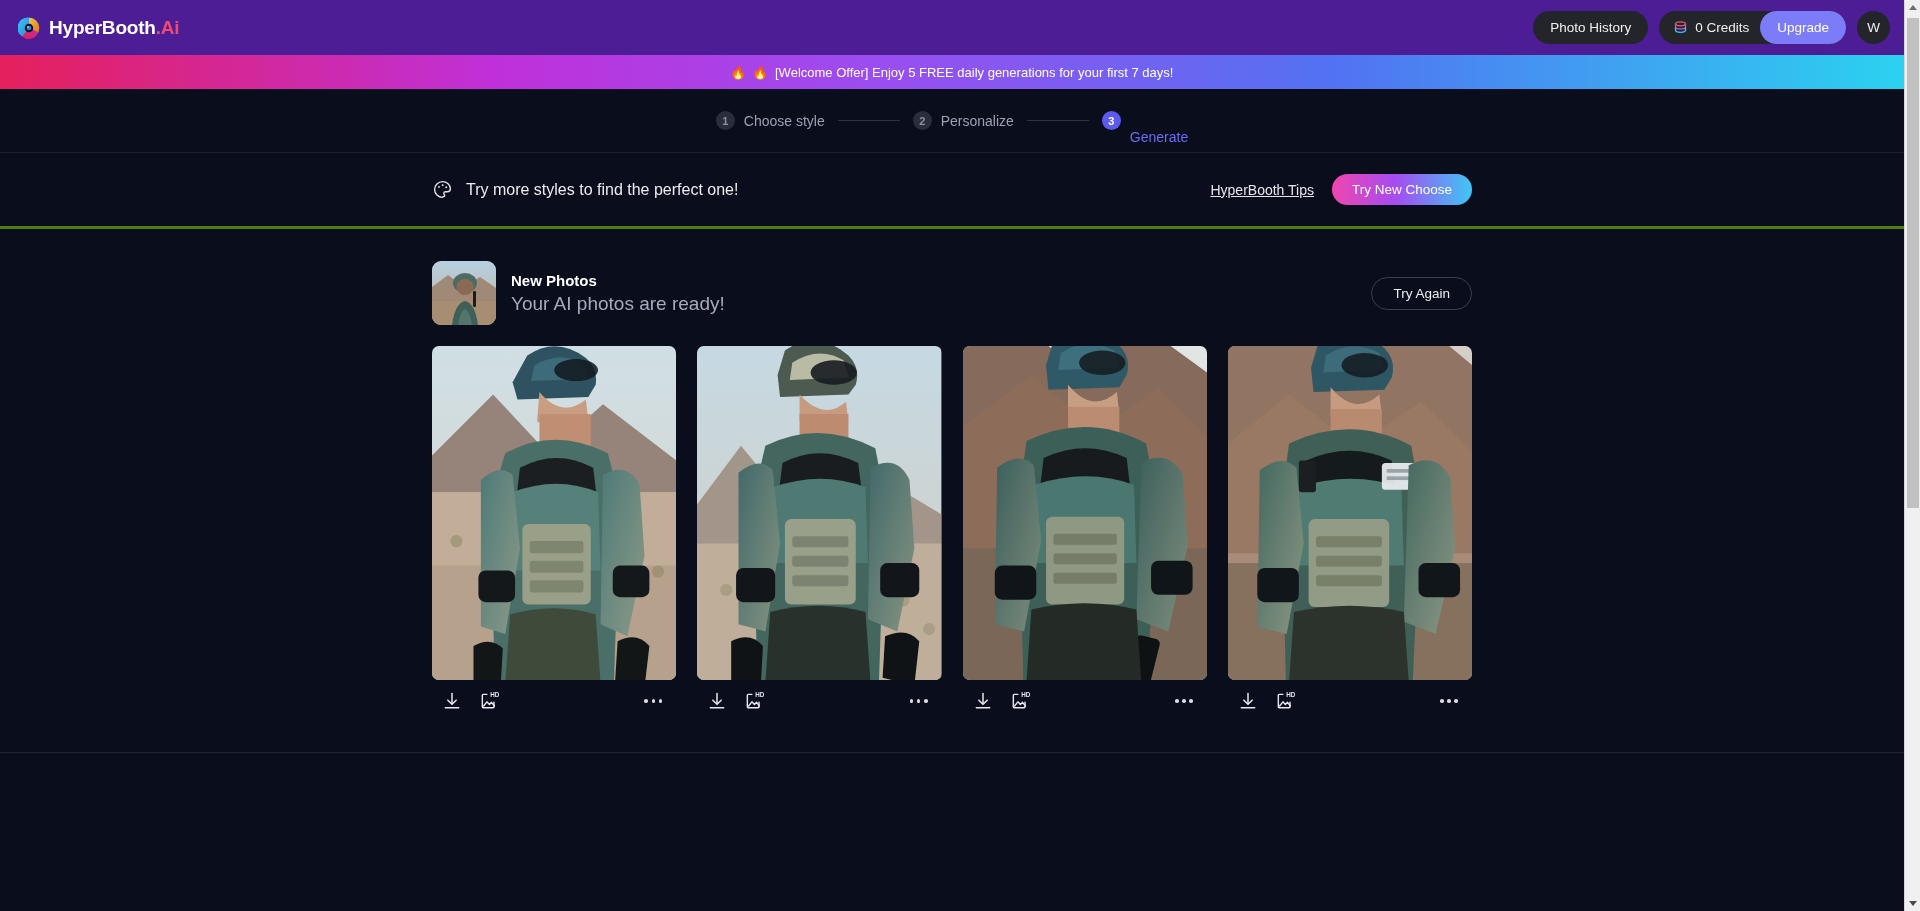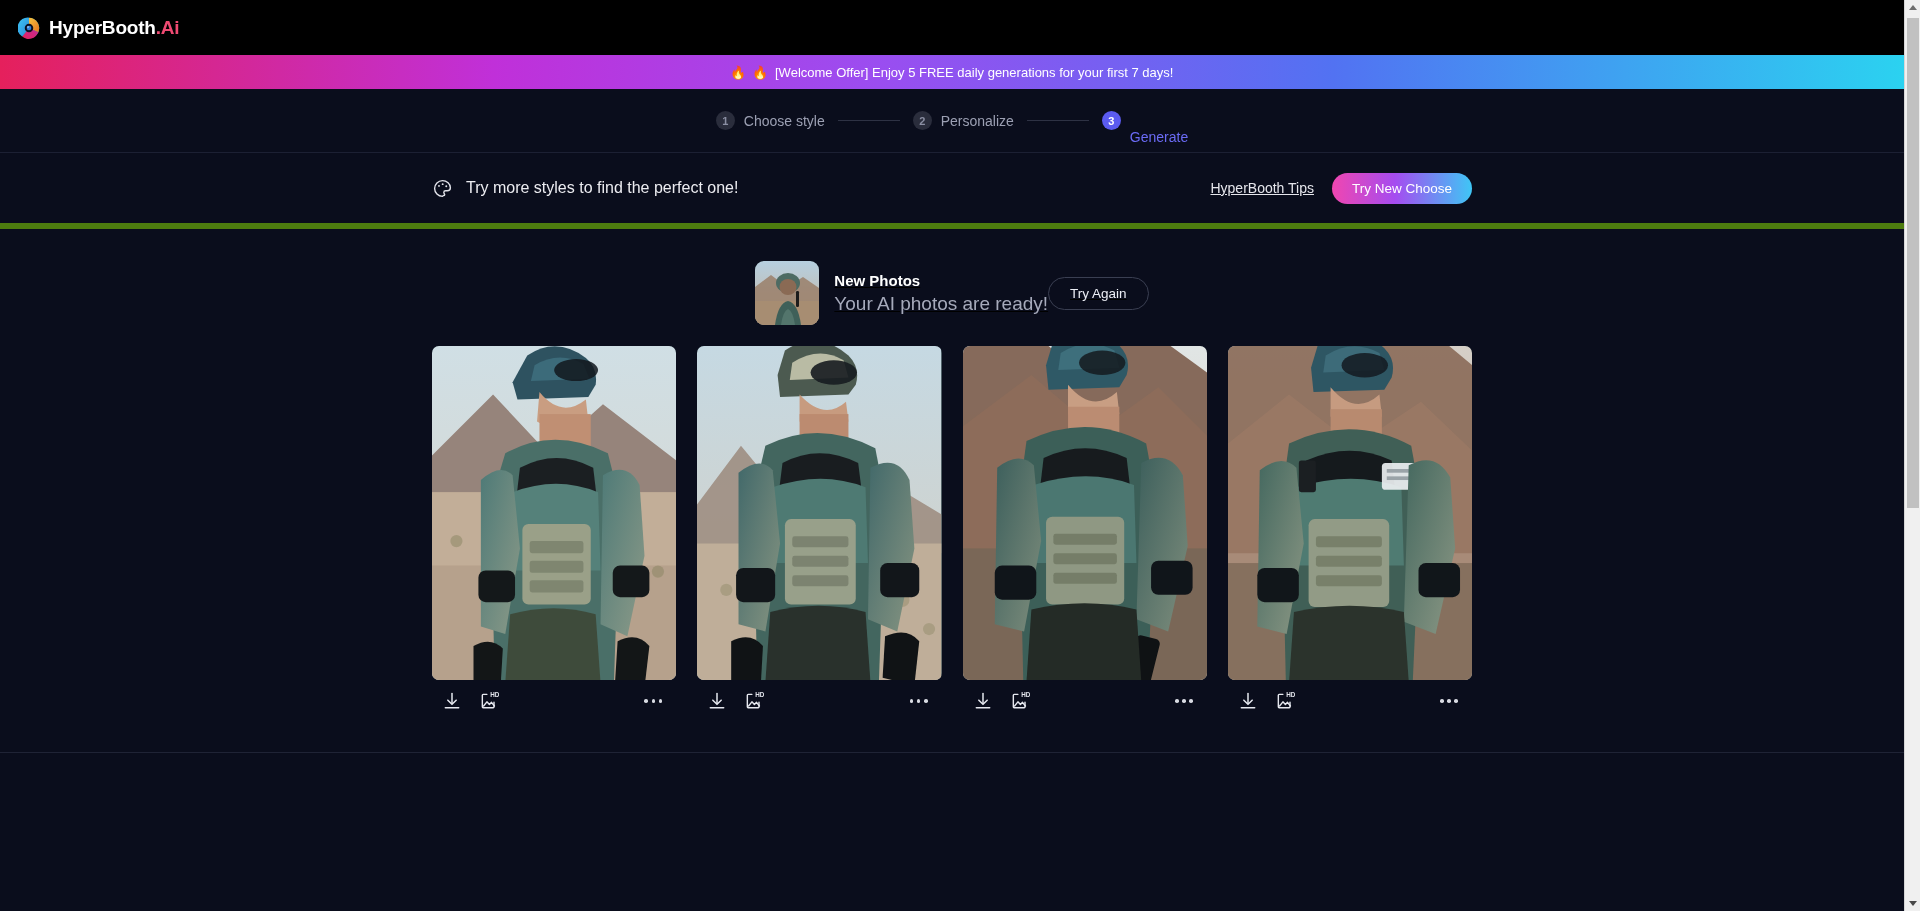--- a/index.html
+++ b/index.html
@@ -8,21 +8,21 @@
     background: #0a0d1c;
     font-family: "Liberation Sans", sans-serif;
     overflow: hidden;
   }
   .viewport { position: relative; width: 1920px; height: 911px; background:#0a0d1c; }
   .page { position:absolute; left:0; top:0; width:1904px; height:911px; background:#0a0d1c; overflow:hidden; }
 
   
   .header {
     height: 55px; width:100%;
-    background:#000000;
+    background:#4c1d95;
     display:flex; align-items:center; justify-content:space-between;
     padding: 0 14px 0 18px;
   }
   .brand { display:flex; align-items:center; gap:9px; }
   .brand-logo { width:22px; height:22px; flex:none; }
   .brand-text { font-size:19px; font-weight:700; color:#ffffff; letter-spacing:-0.2px; }
   .brand-text .suffix { color:#ef4a72; font-weight:700; }
   .header-right { display:flex; align-items:center; gap:11px; }
   .pill-btn {
     height:33px; border-radius:17px; background:#24242b;
@@ -68,21 +68,21 @@
     font-size:11px; font-weight:600; color:#8b8fa3; background:#2a2d3c;
   }
   .step.active .step-num { background:#5b5bf0; color:#ffffff; }
   .step-label { font-size:14px; color:#9ca0b3; }
   .step.active .step-label { color:#6b6bf5;margin-top:32px; }
   .step-line { width:62px; height:1px; background:#2e3244; margin:0 13px; }
 
   
   .styles-row {
     height:76px; display:flex; align-items:center;
-    border-bottom:6px solid #4d7c0f; background:#0a0d1c;
+    border-bottom:3px solid #4d7c0f; background:#0a0d1c;
   }
   .styles-inner {
     width:1040px; margin:0 auto; display:flex; align-items:center; justify-content:space-between;
   }
   .styles-left { display:flex; align-items:center; gap:13px; }
   .palette-icon { width:21px; height:21px; display:block; }
   .styles-title { font-size:16px; color:#ececf1; }
   .styles-right { display:flex; align-items:center; gap:18px; }
   .tips-link {
     font-size:14px; color:#e6e6ec; text-decoration:underline; cursor:pointer;
@@ -90,21 +90,21 @@
   .try-style-btn {
     height:31px; border-radius:16px; padding:0 20px;
     background:linear-gradient(90deg,#f046b0 0%, #a54cf0 45%, #3fc6f5 100%);
     color:#ffffff; font-size:13.5px; display:flex; align-items:center;
     border:none; cursor:pointer;
   }
 
   
   .results { padding-top:32px; }
   .results-inner { width:1040px; margin:0 auto; }
-  .result-head { display:flex; align-items:center; justify-content:center;text-decoration:underline; }
+  .result-head { display:flex; align-items:center; justify-content:space-between; }
   .result-head-left { display:flex; align-items:center; gap:15px; }
   .thumb {
     width:64px; height:64px; border-radius:9px; overflow:hidden; flex:none;
     background:#2b3a33;
   }
   .thumb svg { display:block; }
   .result-title { font-size:15px; font-weight:700; color:#ffffff; margin-bottom:4px; }
   .result-sub { font-size:19px; color:#a6aabb; }
   .try-again-btn {
     height:33px; border-radius:17px; padding:0 21px;
@@ -175,20 +175,39 @@
             <path d="M29.5 22 A15 15 0 0 1 6 28.5 L16 16 Z" fill="url(#lg3)"></path>
             <path d="M6 28.5 A15 15 0 0 1 16 1 L16 16 Z" fill="url(#lg1)"></path>
             <circle cx="16" cy="16" r="6.2" fill="#0d1020"></circle>
             <circle cx="16" cy="16" r="3.4" fill="#2f7fd8"></circle>
             <circle cx="14.6" cy="14.6" r="1.2" fill="#cfe6ff"></circle>
           </svg>
         </span>
         <span class="brand-text"><span>HyperBooth</span><span class="suffix">.Ai</span></span>
       </div>
 
+      <div class="header-right">
+        <button class="pill-btn">Photo History</button>
+
+        <div class="credits-group">
+          <span class="credits-label">
+            <span class="coin-icon">
+              <svg viewBox="0 0 24 24" width="15" height="15">
+                <ellipse cx="12" cy="6" rx="8" ry="3.2" fill="none" stroke="#f0596e" stroke-width="2"></ellipse>
+                <path d="M4 6v5c0 1.8 3.6 3.2 8 3.2s8-1.4 8-3.2V6" fill="none" stroke="#a95cf0" stroke-width="2"></path>
+                <path d="M4 11.5v5c0 1.8 3.6 3.2 8 3.2s8-1.4 8-3.2v-5" fill="none" stroke="#3fc6f5" stroke-width="2"></path>
+              </svg>
+            </span>
+            <span>0 Credits</span>
+          </span>
+          <button class="upgrade-btn">Upgrade</button>
+        </div>
+
+        <div class="avatar">W</div>
+      </div>
     </div>
 
     <div class="promo">
       <span class="fire">🔥</span>
       <span class="fire">🔥</span>
       <span>[Welcome Offer] Enjoy 5 FREE daily generations for your first 7 days!</span>
     </div>
 
     <div class="steps-bar">
       <div class="steps">

